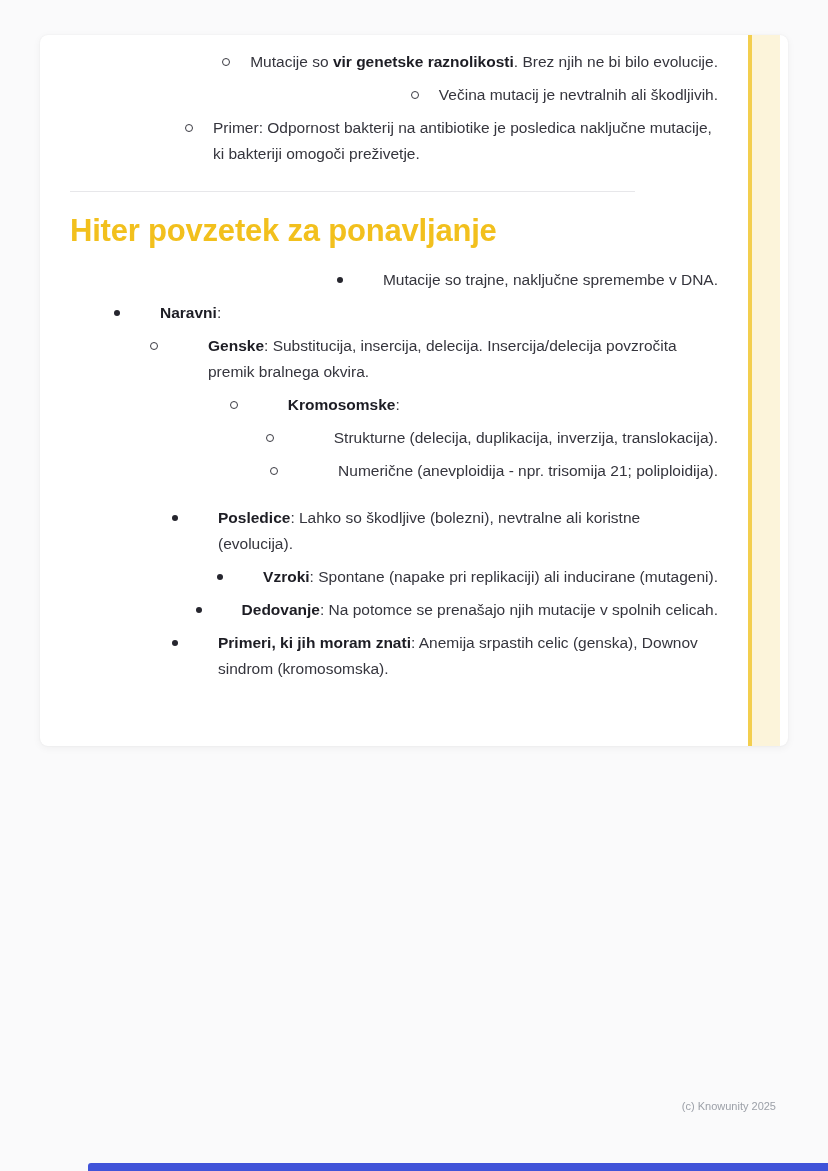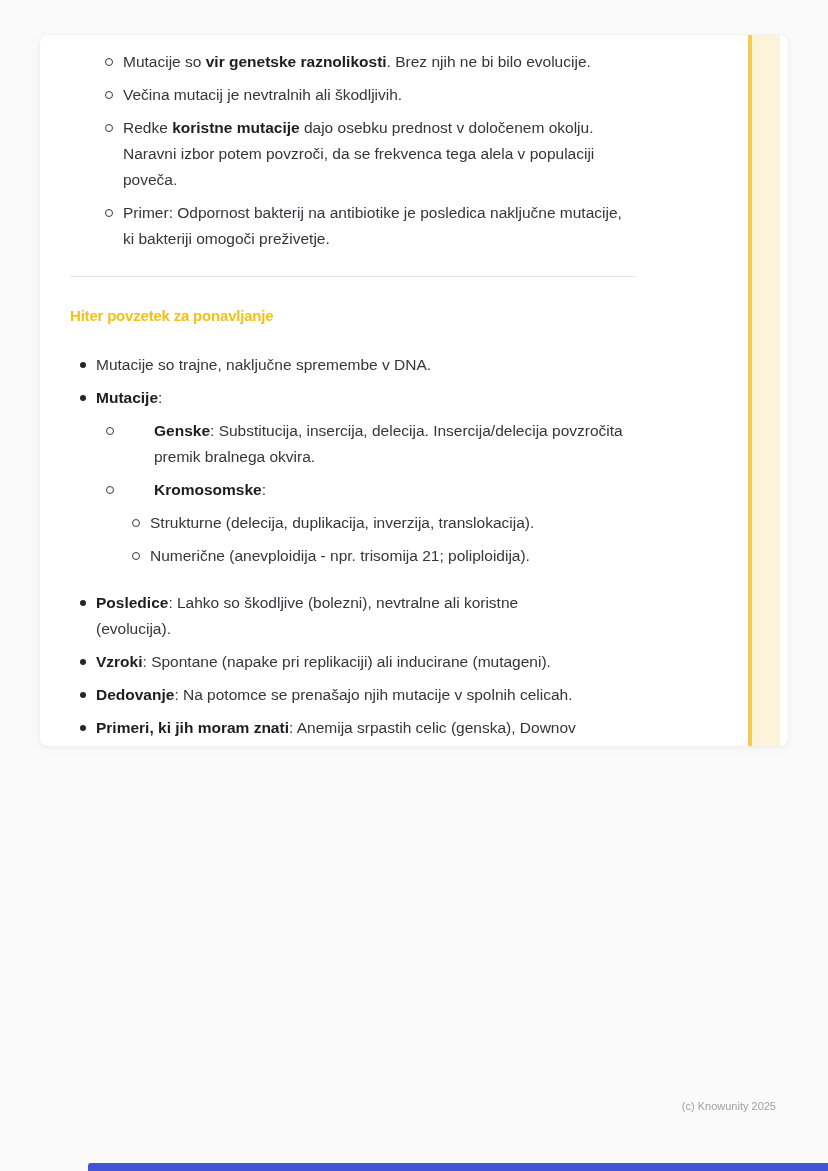--- a/index.html
+++ b/index.html
@@ -30,43 +30,43 @@
   .margin-strip{position:absolute;left:712px;top:0;bottom:0;width:28px;background:var(--margin-strip);}
   .margin-line{position:absolute;left:708px;top:0;bottom:0;width:4px;background:var(--margin-line);}
 
   .content{
     position:absolute;left:30px;top:14px;width:648px;
     font-size:15.5px;line-height:26px;color:var(--body-text);
   }
   .content b{font-weight:700;color:#1D1D24;}
 
   ul{list-style:none;}
-  .row{display:flex;gap:10px;margin-bottom:7px;}
+  .row{display:flex;gap:20px;margin-bottom:7px;justify-content:flex-end;}
   .mk{flex:0 0 auto;}
   .mk.circle{width:8px;height:8px;border:1.5px solid #3A3A42;border-radius:50%;margin-top:9px;}
   .mk.disc{width:6px;height:6px;background:#26262E;border-radius:50%;margin-top:10px;}
   .body{min-width:0;}
 
   .intro-list{padding-left:35px;}
   .intro-list .txt{max-width:505px;}
 
   .divider{border:0;border-top:1px solid #E7E7EA;width:565px;margin:24px 0 0 0;}
 
   .section-heading{
-    font-size:15px;font-weight:700;letter-spacing:-.2px;
+    font-size:31px;font-weight:700;letter-spacing:-.2px;
     color:var(--accent-yellow);
     margin:26px 0 23px 0;
   }
 
   .summary-list{padding-left:10px;}
-  .summary-list > .row > .body > .txt{max-width:500px;}
+  .summary-list > .row > .body > .txt{max-width:500px;margin-left:20px;}
   .sub-list{padding-left:10px;margin-top:7px;}
   .sub-list > .row > .body > .txt{max-width:510px;margin-left:30px;}
   .subsub-list{padding-left:8px;margin-top:7px;}
-  .subsub-list > .row > .body > .txt{max-width:500px;}
+  .subsub-list > .row > .body > .txt{max-width:500px;margin-left:40px;}
 
   .page-footer{
     position:absolute;top:1100px;right:52px;
     font-size:11px;color:var(--footer-text);
   }
   .next-page-bar{
     position:absolute;left:88px;right:0;bottom:0;height:8px;
     background:var(--next-page-blue);
     border-top-left-radius:3px;
   }
@@ -88,26 +88,20 @@
         </li>
         <li class="row">
           <span class="mk circle"></span>
           <div class="body">
               <div class="txt"><span>Večina mutacij je nevtralnih ali škodljivih.</span></div>
             </div>
         </li>
         <li class="row">
           <span class="mk circle"></span>
           <div class="body">
-              <div class="txt"><span>Redke </span><b>koristne mutacije</b><span> dajo osebku prednost v določenem okolju. Naravni izbor potem povzroči, da se frekvenca tega alela v populaciji poveča.</span></div>
-            </div>
-        </li>
-        <li class="row">
-          <span class="mk circle"></span>
-          <div class="body">
               <div class="txt"><span>Primer: Odpornost bakterij na antibiotike je posledica naključne mutacije, ki bakteriji omogoči preživetje.</span></div>
             </div>
         </li>
       </ul>
 
       <hr class="divider">
 
       <h2 class="section-heading">Hiter povzetek za ponavljanje</h2>
 
       <ul class="summary-list">
@@ -115,21 +109,21 @@
         <li class="row">
           <span class="mk disc"></span>
           <div class="body">
               <div class="txt"><span>Mutacije so trajne, naključne spremembe v DNA.</span></div>
             </div>
         </li>
 
         <li class="row">
           <span class="mk disc"></span>
           <div class="body">
-            <div class="txt"><b>Mutacije</b><span>:</span></div>
+            <div class="txt"><b>Naravni</b><span>:</span></div>
             <ul class="sub-list">
               <li class="row">
                 <span class="mk circle"></span>
                 <div class="body">
                     <div class="txt"><b>Genske</b><span>: Substitucija, insercija, delecija. Insercija/delecija povzročita premik bralnega okvira.</span></div>
                   </div>
               </li>
               <li class="row">
                 <span class="mk circle"></span>
                 <div class="body">

